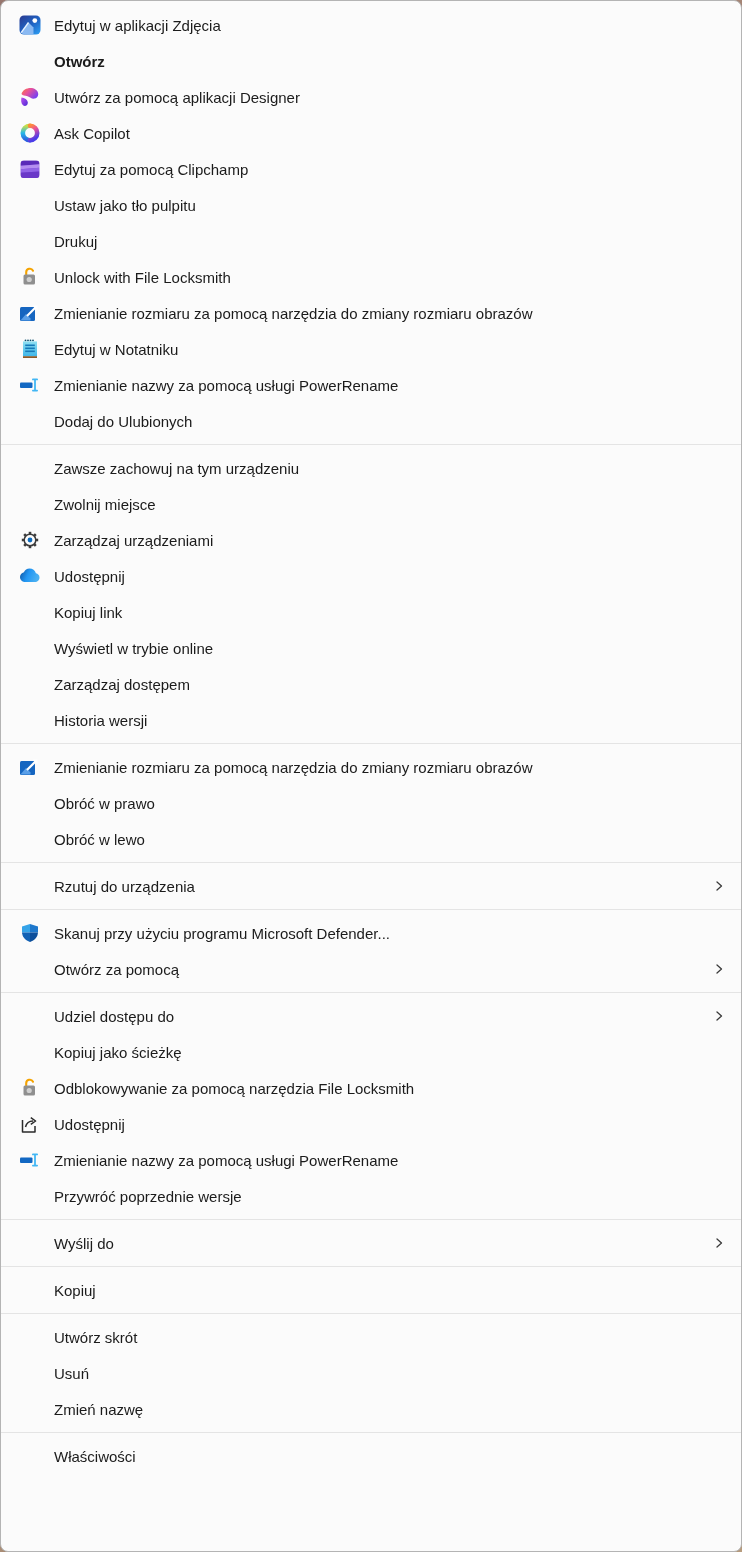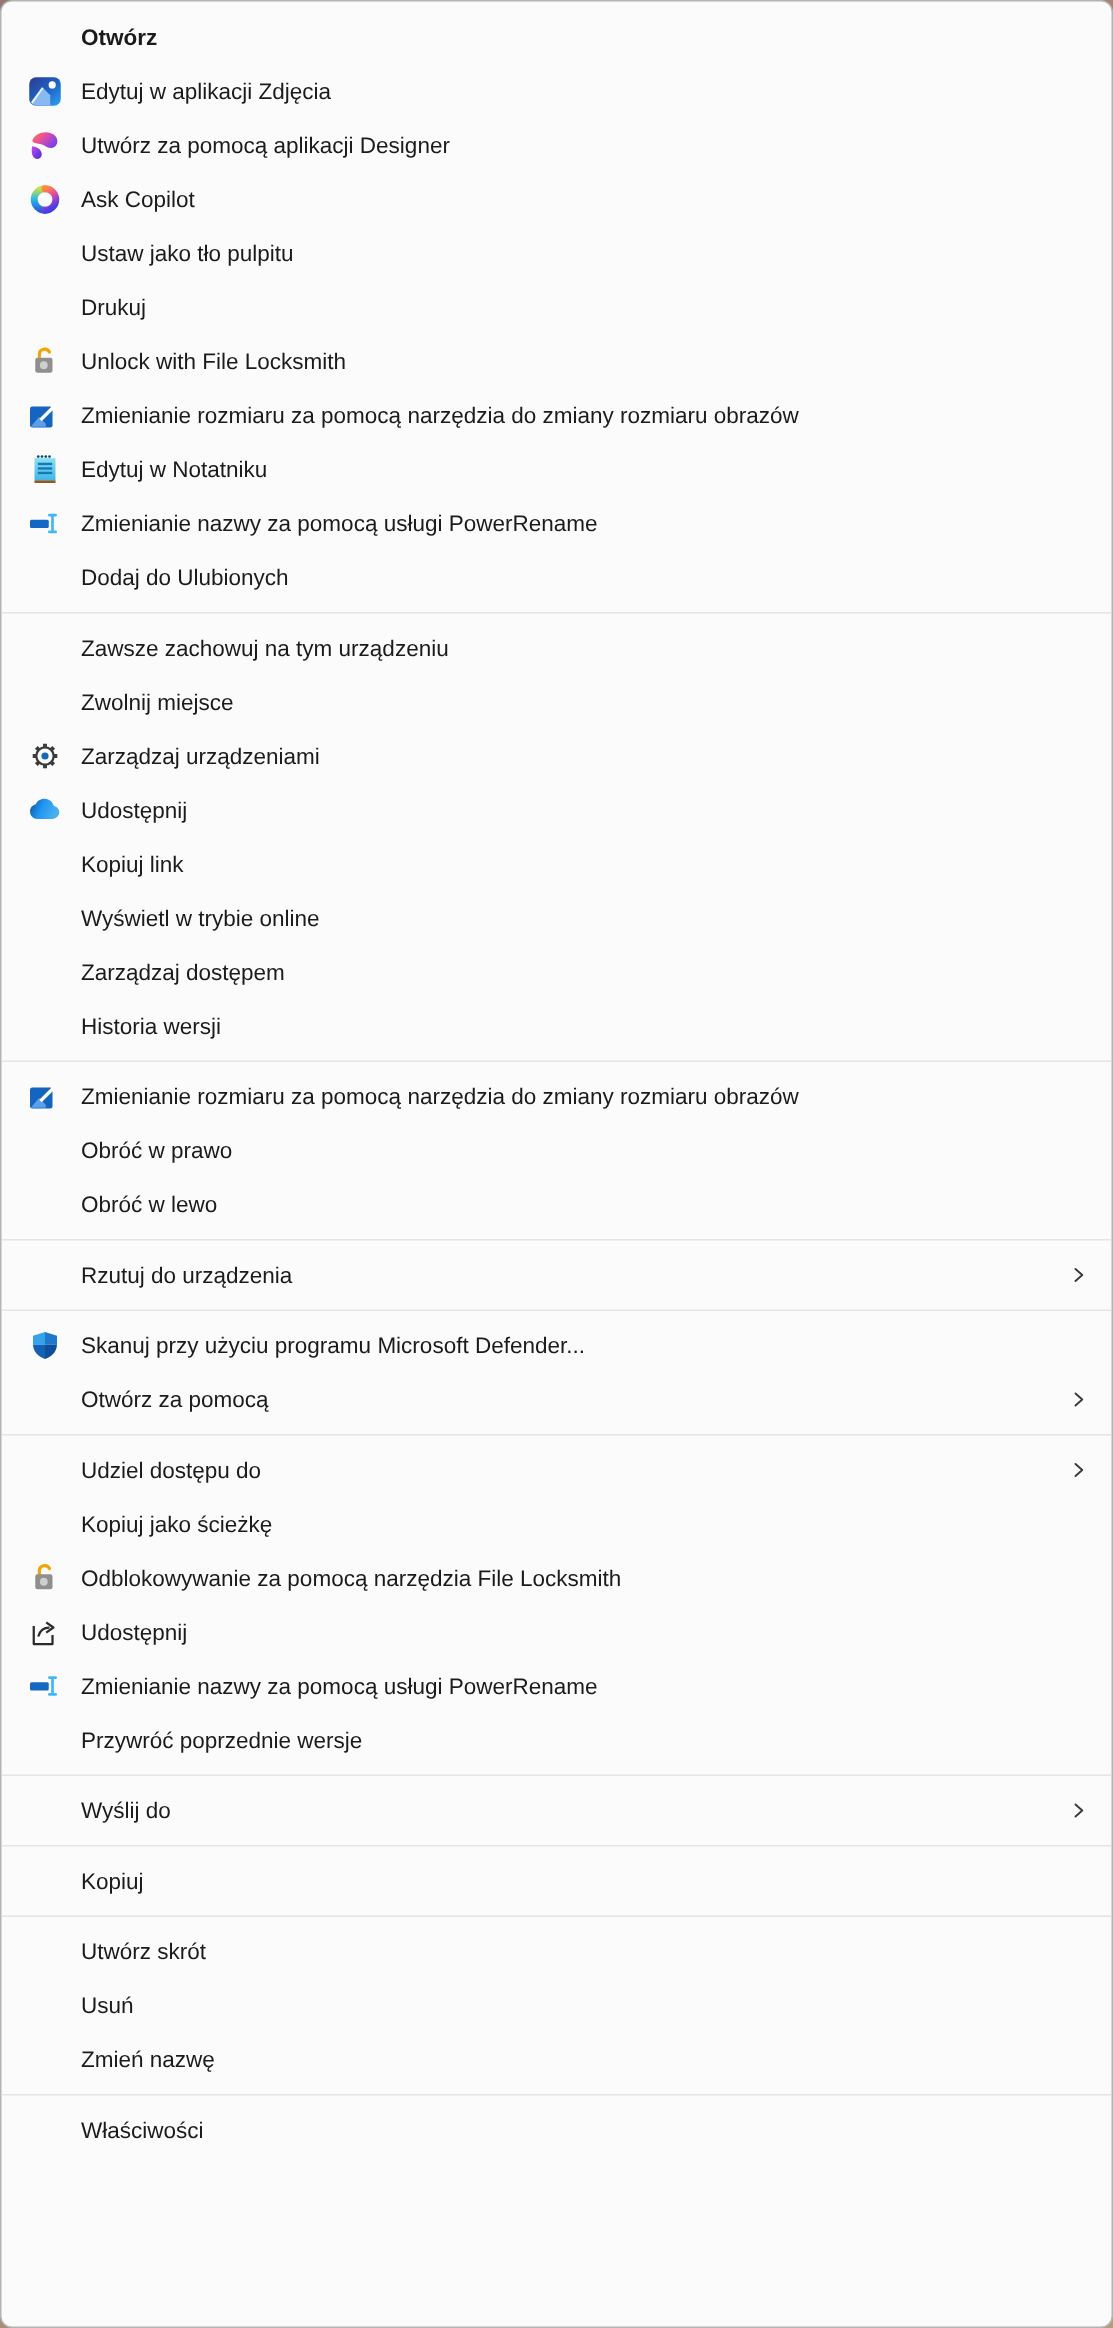--- a/index.html
+++ b/index.html
@@ -55,24 +55,20 @@
     display: flex; align-items: center; justify-content: center;
   }
   .chevron svg { width: 14px; height: 14px; display: block; }
 </style>
 </head>
 <body>
 
 <div class="menu" id="menu-root">
     <div class="menu-group">
       <div class="menu-item">
-        <span class="icon-slot"></span>
-        <span class="label bold">Otwórz</span>
-      </div>
-      <div class="menu-item">
         <span class="icon-slot">
           <svg viewBox="0 0 24 24">
             <defs>
               <linearGradient id="phg" x1="0" y1="0" x2="0.9" y2="1">
                 <stop offset="0" stop-color="#2b3a8f"></stop>
                 <stop offset="0.55" stop-color="#1f63c4"></stop>
                 <stop offset="1" stop-color="#2d9bf0"></stop>
               </linearGradient>
               <clipPath id="phc">
                 <rect x="1.5" y="2.5" width="21" height="19" rx="4.5"></rect>
@@ -82,20 +78,24 @@
             <g clip-path="url(#phc)">
               <path d="M3 20 L10.5 9.5 L15.5 14.5 L15.5 21.5 H6 Z" fill="#8ab9f2"></path>
               <path d="M3.2 19.6 L10.5 9.5" stroke="#e8f3ff" stroke-width="1.4" fill="none"></path>
             </g>
             <circle cx="16.8" cy="7.6" r="2.4" fill="#ffffff"></circle>
           </svg>
         </span>
         <span class="label">Edytuj w aplikacji Zdjęcia</span>
       </div>
       <div class="menu-item">
+        <span class="icon-slot"></span>
+        <span class="label bold">Otwórz</span>
+      </div>
+      <div class="menu-item">
         <span class="icon-slot">
           <svg viewBox="0 0 24 24">
             <defs>
               <linearGradient id="dg1" x1="0" y1="0" x2="1" y2="0.6">
                 <stop offset="0" stop-color="#ff7a3c"></stop>
                 <stop offset="0.45" stop-color="#e8509b"></stop>
                 <stop offset="1" stop-color="#7a3ff0"></stop>
               </linearGradient>
               <linearGradient id="dg2" x1="0" y1="0" x2="1" y2="1">
                 <stop offset="0" stop-color="#c04ff0"></stop>
@@ -121,20 +121,39 @@
                 <stop offset="0" stop-color="#ff8a3c"></stop>
                 <stop offset="0.4" stop-color="#e8509b"></stop>
                 <stop offset="1" stop-color="#4a3ce8"></stop>
               </linearGradient>
             </defs>
             <path d="M12 4.8 A 7.2 7.2 0 0 0 12 19.2" fill="none" stroke="url(#cp1)" stroke-width="4.6" stroke-linecap="round"></path>
             <path d="M12 4.8 A 7.2 7.2 0 0 1 12 19.2" fill="none" stroke="url(#cp2)" stroke-width="4.6" stroke-linecap="round"></path>
           </svg>
         </span>
         <span class="label">Ask Copilot</span>
+      </div>
+      <div class="menu-item">
+        <span class="icon-slot">
+          <svg viewBox="0 0 24 24">
+            <defs>
+              <clipPath id="ccc">
+                <rect x="2.5" y="3.5" width="19" height="17.5" rx="3.5"></rect>
+              </clipPath>
+            </defs>
+            <g clip-path="url(#ccc)">
+              <rect x="2.5" y="3.5" width="19" height="17.5" fill="#7a46d6"></rect>
+              <path d="M2.5 3.5 H21.5 V7.2 L2.5 8.8 Z" fill="#5a2bb8"></path>
+              <path d="M2.5 8.8 L21.5 7.2 V10.8 L2.5 12.2 Z" fill="#b48ef0"></path>
+              <path d="M2.5 12.2 L21.5 10.8 V14.4 L2.5 15.8 Z" fill="#9163e6"></path>
+              <path d="M2.5 15.8 L21.5 14.4 V21 H2.5 Z" fill="#6a38c8"></path>
+            </g>
+          </svg>
+        </span>
+        <span class="label">Edytuj za pomocą Clipchamp</span>
       </div>
       <div class="menu-item">
         <span class="icon-slot"></span>
         <span class="label">Ustaw jako tło pulpitu</span>
       </div>
       <div class="menu-item">
         <span class="icon-slot"></span>
         <span class="label">Drukuj</span>
       </div>
       <div class="menu-item">

